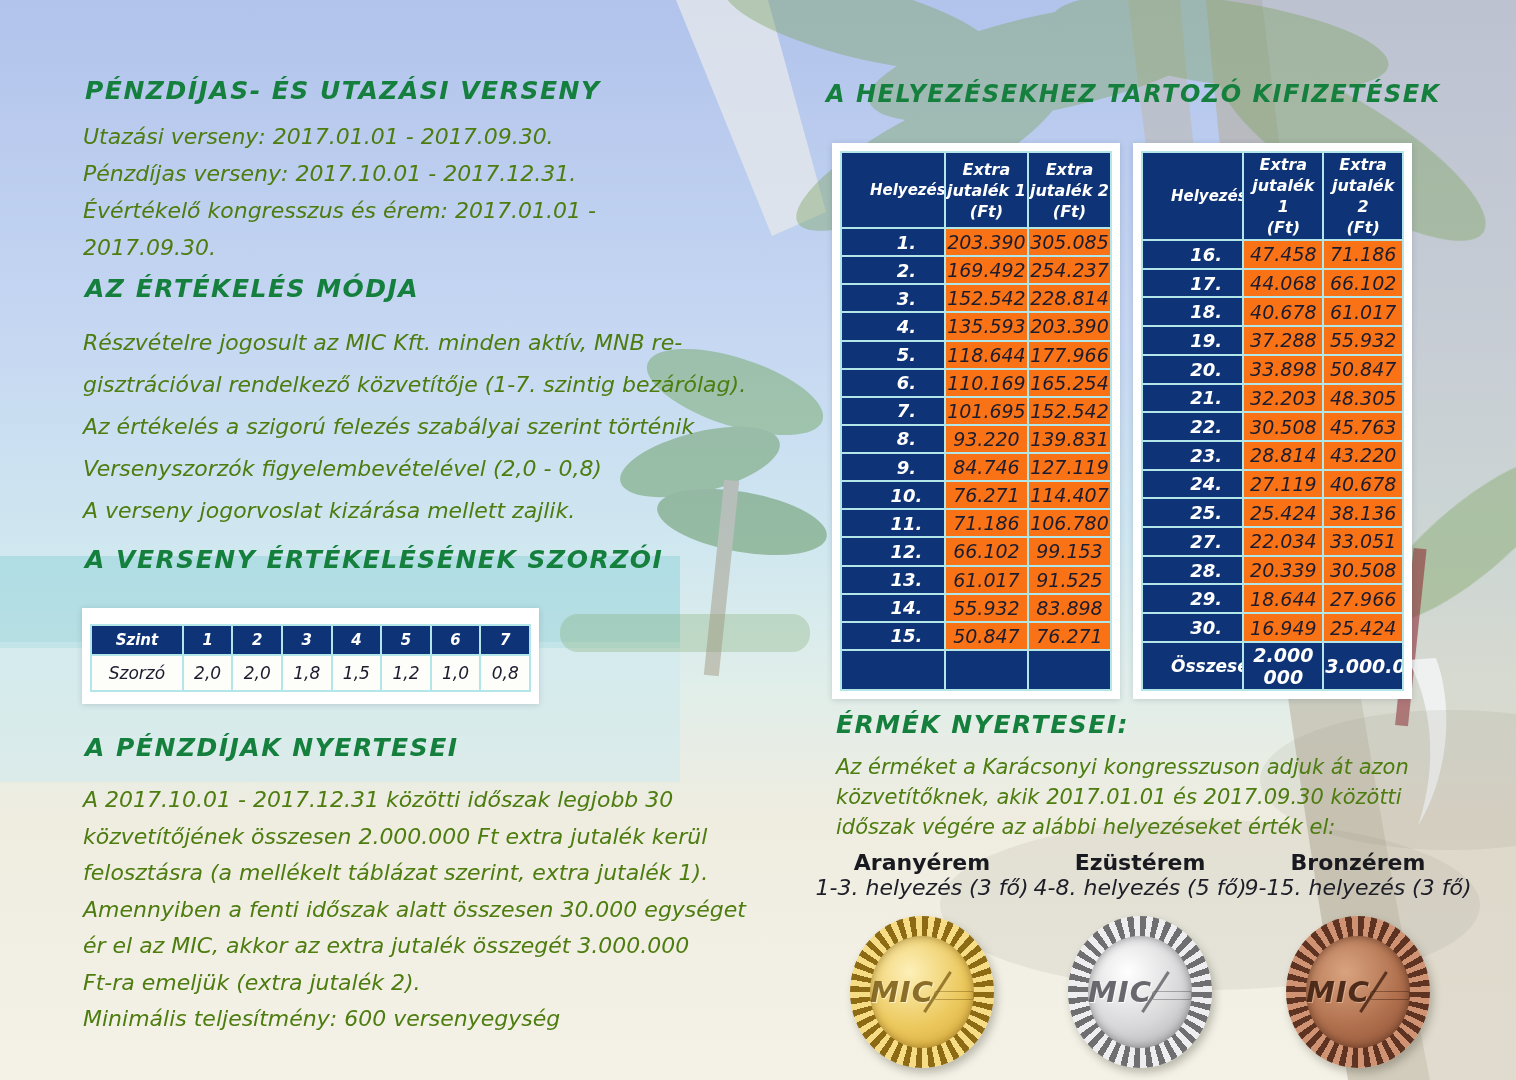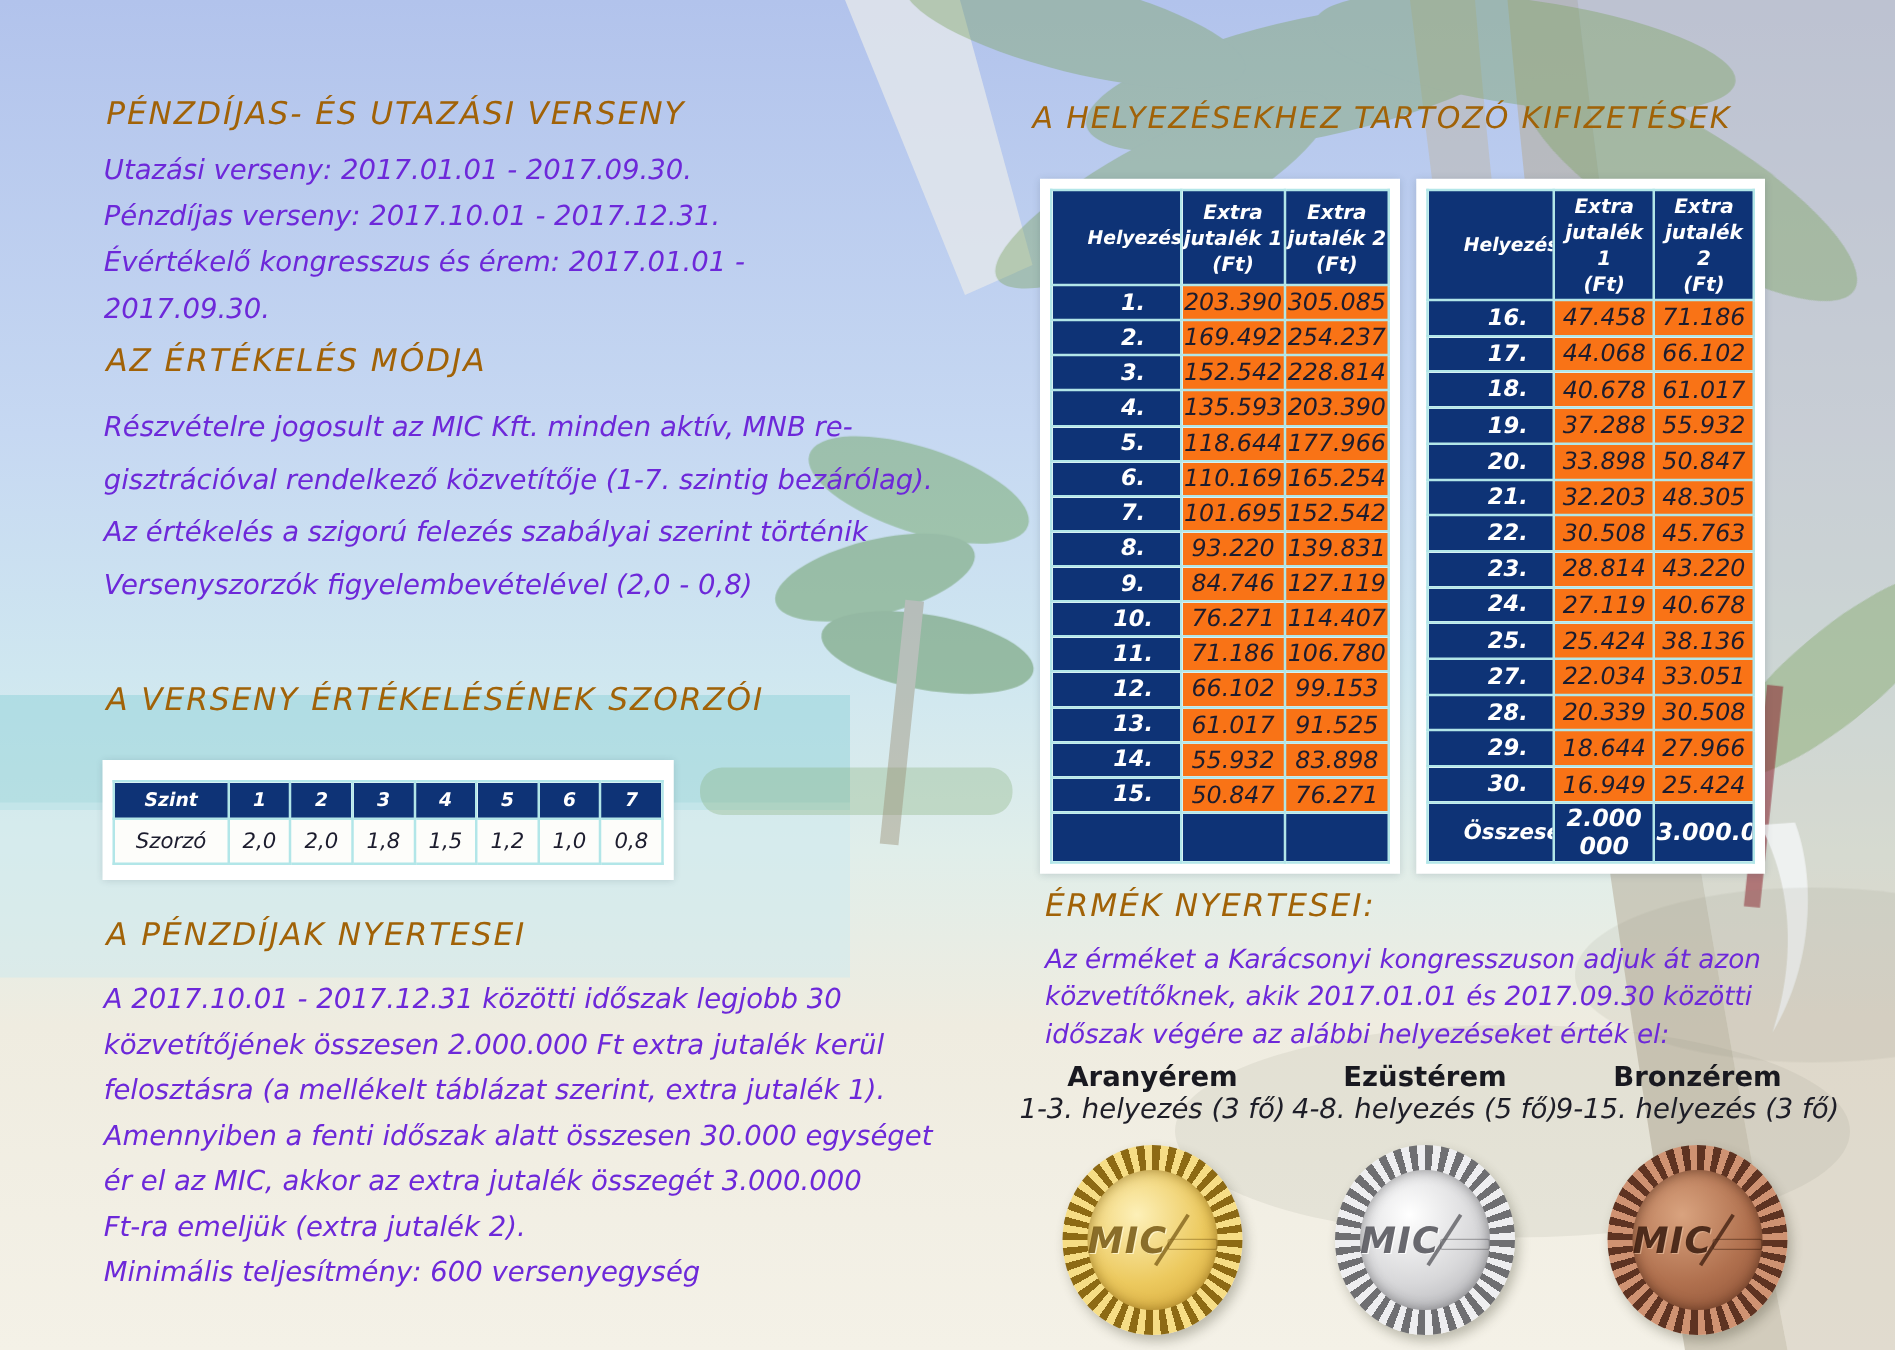--- a/index.html
+++ b/index.html
@@ -5,25 +5,25 @@
   html,body{margin:0;padding:0;background:#ffffff;}
   .page{
     position:relative;width:1516px;height:1080px;overflow:hidden;
     font-family:"DejaVu Sans",sans-serif;
   }
   .bg{position:absolute;left:0;top:0;z-index:0;}
   .layer{position:absolute;z-index:2;}
 
   
   .head{
-    font-weight:normal;font-style:italic;color:#a16207;
+    font-weight:bold;font-style:italic;color:#15803d;
     font-size:25px;letter-spacing:1.5px;white-space:nowrap;
   }
   
-  .hand{font-style:italic;color:#6d28d9;font-size:22px;}
+  .hand{font-style:italic;color:#4d7c0f;font-size:22px;}
   .hand .line{white-space:nowrap;}
 
   
   .tframe{
     position:absolute;background:#ffffff;padding:8px;
     box-shadow:0 1px 6px rgba(40,60,80,.18);z-index:2;
   }
   table{border-collapse:collapse;table-layout:fixed;width:100%;height:100%;}
   th,td{border:2px solid #b2e6e8;text-align:center;vertical-align:middle;overflow:hidden;}
   .ptable{width:100%;height:100%;}
@@ -145,20 +145,21 @@
       <div class="line">2017.09.30.</div>
     </div>
 
   <div class="layer head" style="left:85px;top:274px;">AZ ÉRTÉKELÉS MÓDJA</div>
 
   <div class="layer hand" style="left:83px;top:322px;line-height:42px;">
       <div class="line">Részvételre jogosult az MIC Kft. minden aktív, MNB re-</div>
       <div class="line">gisztrációval rendelkező közvetítője (1-7. szintig bezárólag).</div>
       <div class="line">Az értékelés a szigorú felezés szabályai szerint történik</div>
       <div class="line">Versenyszorzók figyelembevételével (2,0 - 0,8)</div>
+      <div class="line">A verseny jogorvoslat kizárása mellett zajlik.</div>
     </div>
 
   <div class="layer head" style="left:85px;top:545px;">A VERSENY ÉRTÉKELÉSÉNEK SZORZÓI</div>
 
   <div class="tframe" style="left:82px;top:608px;width:441px;height:64px;padding:16px 8px;">
     <table class="mtable">
         <thead>
           <tr>
             <th>Szint</th>
             <th>1</th>

